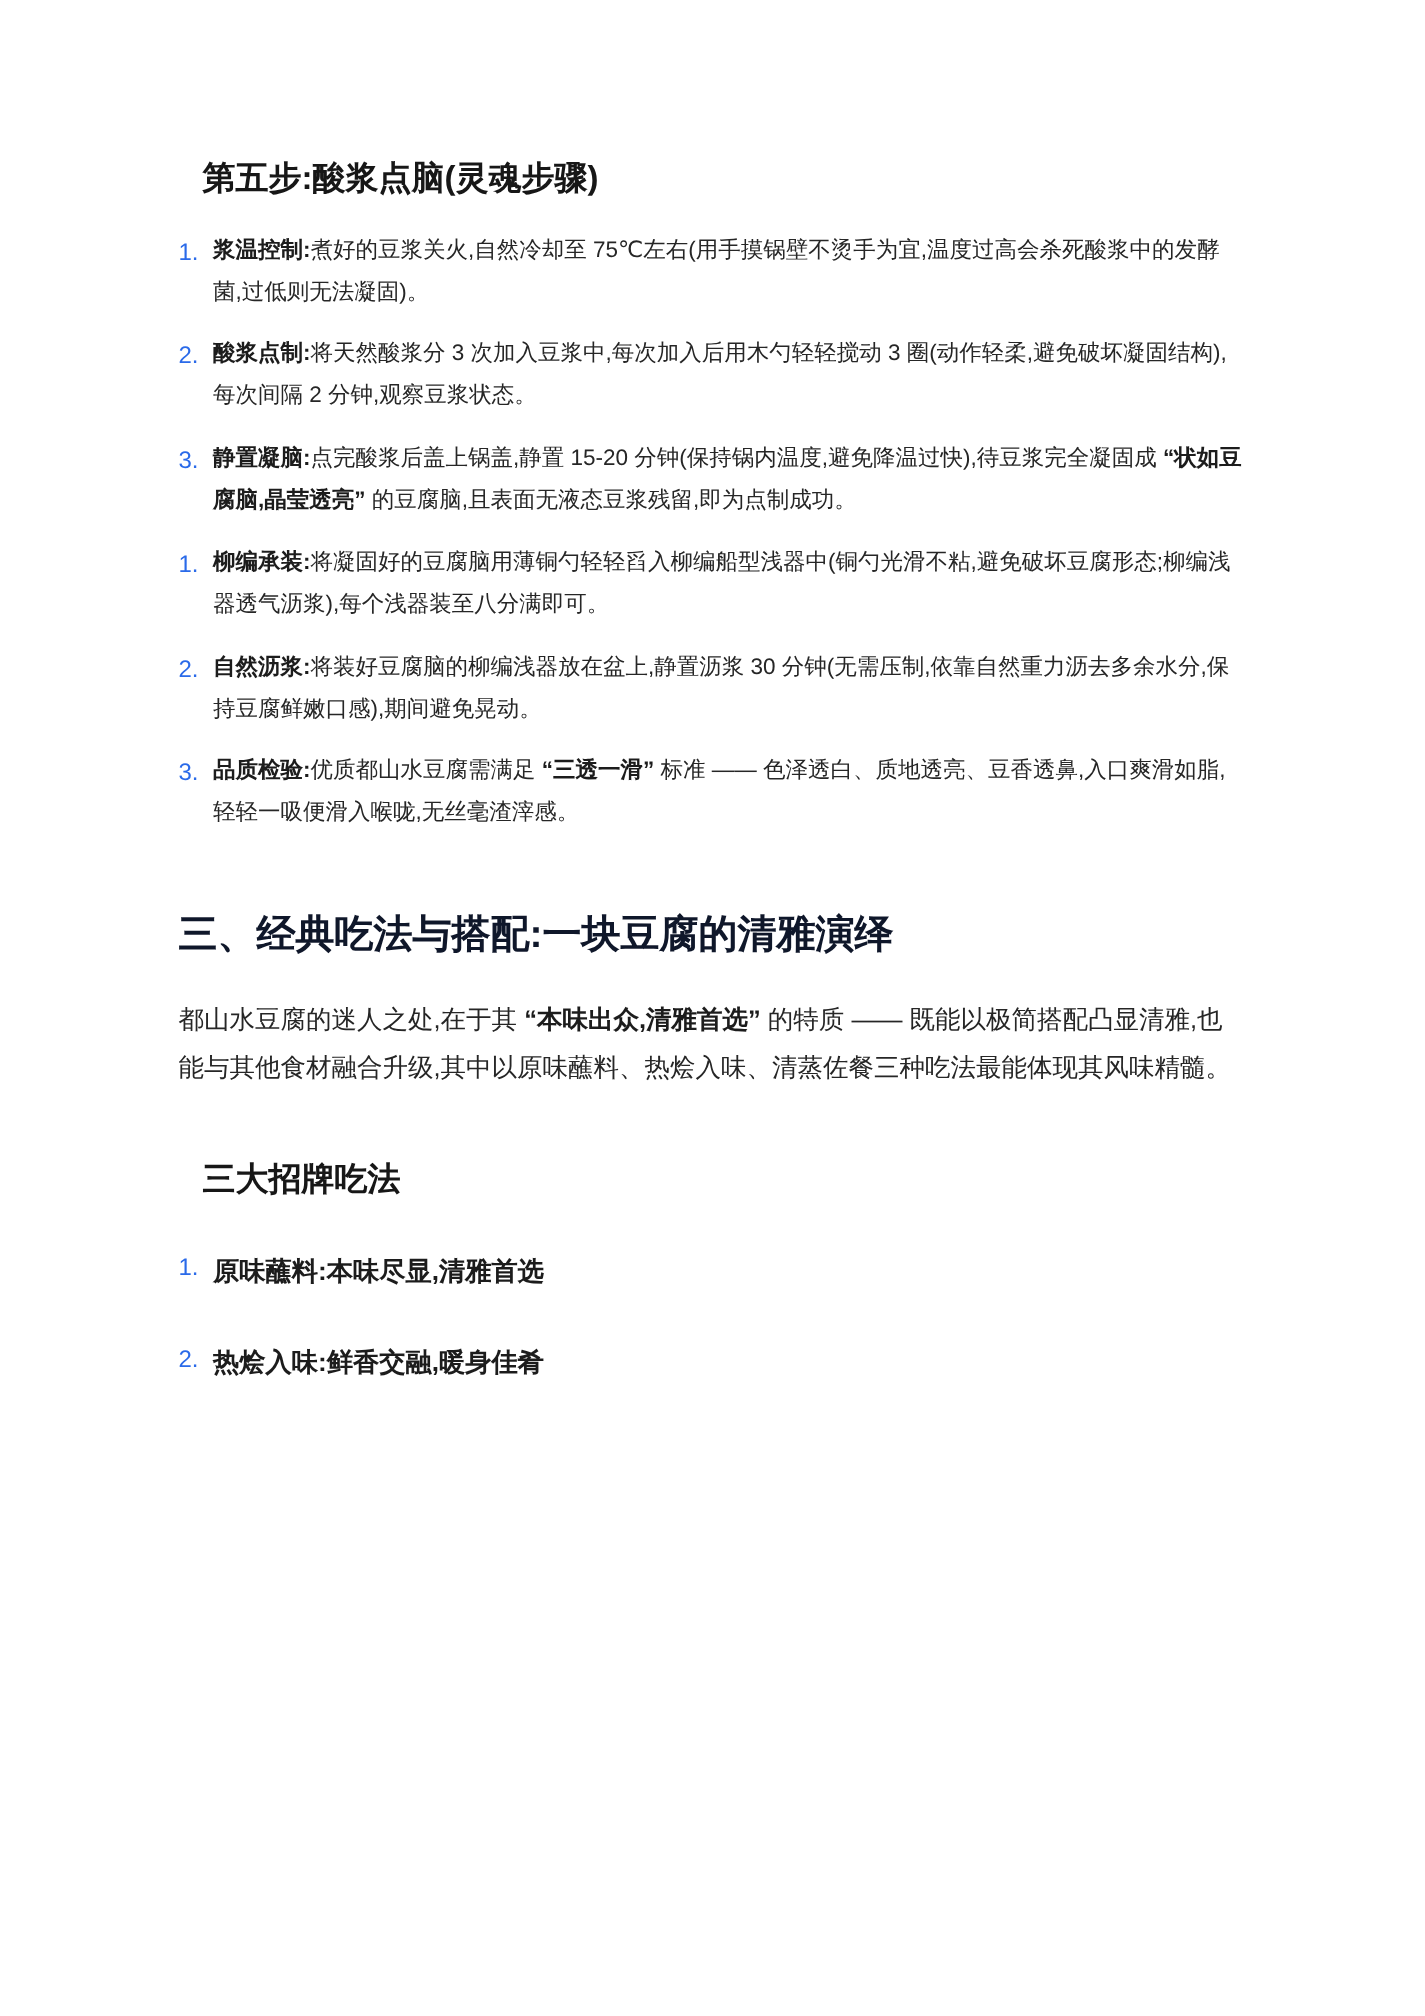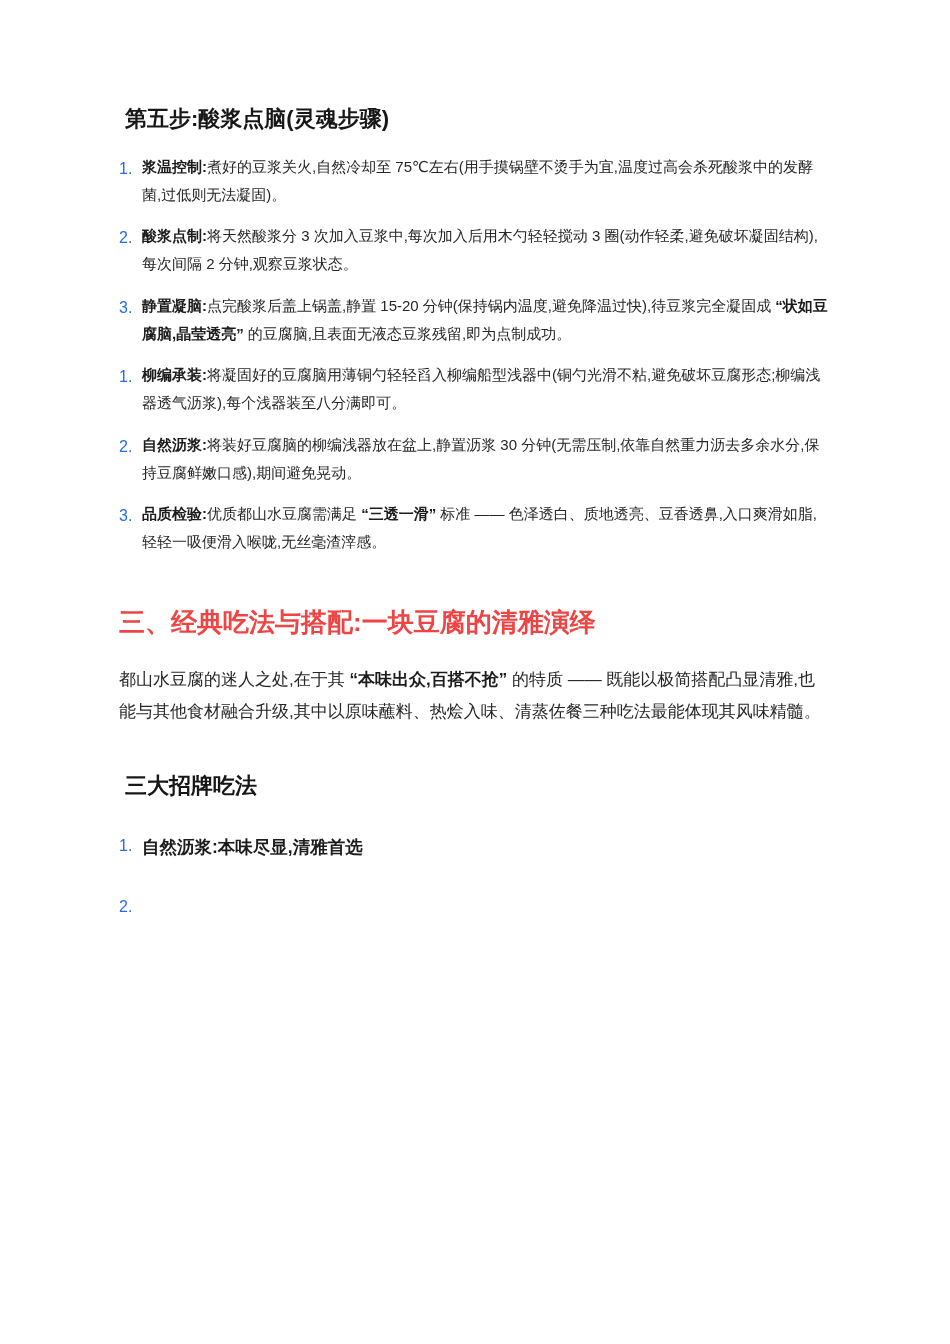--- a/index.html
+++ b/index.html
@@ -9,29 +9,29 @@
     min-height: 1344px;
     margin: 0 auto;
     font-family: "Liberation Sans", "DejaVu Sans", sans-serif;
     color: #262626;
   }
   .page { padding: 104px 119px 70px 119px; }
 
   h2 {
     font-size: 26px;
     font-weight: 700;
-    color: #ef4444;
+    color: #0f172a;
     margin: 48px 0 24px 0;
     line-height: 1.4;
   }
   h3 {
     font-size: 22px;
     font-weight: 700;
     color: #171717;
-    margin: 44px 0 18px 6px;
+    margin: 44px 0 18px 16px;
     line-height: 1.4;
   }
   .page > h3:first-child { margin-top: 0; }
 
   .para {
     font-size: 17px;
     line-height: 1.85;
     margin: 18px 0;
     color: #262626;
   }
@@ -103,26 +103,27 @@
       <p class="li-body"><strong>自然沥浆:</strong><span>将装好豆腐脑的柳编浅器放在盆上,静置沥浆 30 分钟(无需压制,依靠自然重力沥去多余水分,保持豆腐鲜嫩口感),期间避免晃动。</span></p>
     </div>
     <div class="li">
       <span class="num">3.</span>
       <p class="li-body"><strong>品质检验:</strong><span>优质都山水豆腐需满足 </span><strong>“三透一滑”</strong><span> 标准 —— 色泽透白、质地透亮、豆香透鼻,入口爽滑如脂,轻轻一吸便滑入喉咙,无丝毫渣滓感。</span></p>
     </div>
   </div>
 
   <h2>三、经典吃法与搭配:一块豆腐的清雅演绎</h2>
 
-  <p class="para"><span>都山水豆腐的迷人之处,在于其 </span><strong>“本味出众,百搭不抢”</strong><span> 的特质 —— 既能以极简搭配凸显清雅,也能与其他食材融合升级,其中以原味蘸料、热烩入味、清蒸佐餐三种吃法最能体现其风味精髓。</span></p>
+  <p class="para"><span>都山水豆腐的迷人之处,在于其 </span><strong>“本味出众,清雅首选”</strong><span> 的特质 —— 既能以极简搭配凸显清雅,也能与其他食材融合升级,其中以原味蘸料、热烩入味、清蒸佐餐三种吃法最能体现其风味精髓。</span></p>
 
   <h3>三大招牌吃法</h3>
 
   <div class="way-h">
     <span class="num">1.</span>
-    <span class="way-title">自然沥浆:本味尽显,清雅首选</span>
+    <span class="way-title">原味蘸料:本味尽显,清雅首选</span>
   </div>
 
   <div class="way-h">
     <span class="num">2.</span>
+    <span class="way-title">热烩入味:鲜香交融,暖身佳肴</span>
   </div>
 
 </div>
 
 </body></html>

